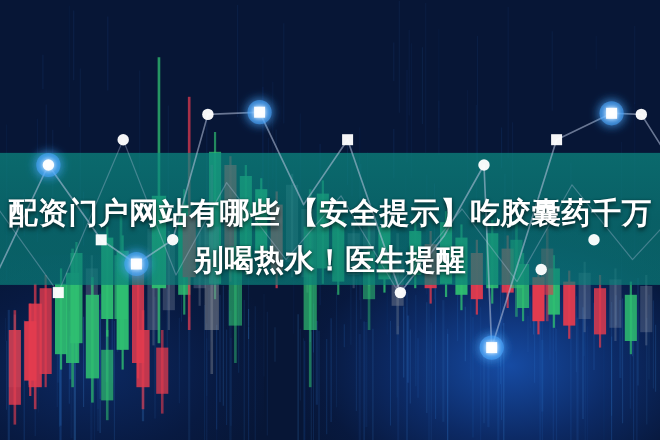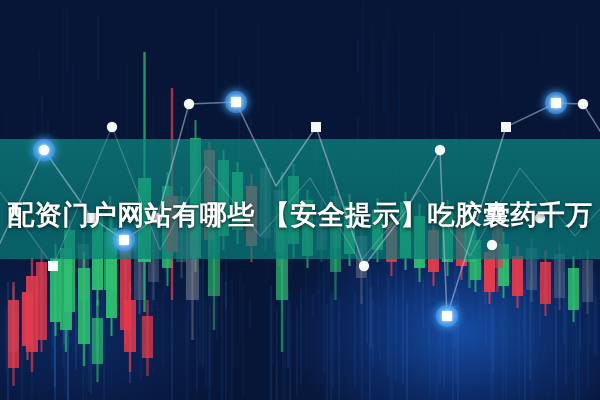--- a/index.html
+++ b/index.html
@@ -461,15 +461,16 @@
         <circle cx="492" cy="245" r="5.2" fill="#ffffff" fill-opacity="0.96" filter=""></circle>
         <circle cx="540" cy="218" r="5.2" fill="#ffffff" fill-opacity="0.96" filter=""></circle>
         <circle cx="447" cy="316" r="11" fill="#4aa8ff" fill-opacity="0.55" filter="url(#nodeGlow)"></circle>
         <rect x="442" y="311" width="10" height="10" fill="#ffffff" fill-opacity="0.96" filter="url(#softGlow)"></rect>
         <rect x="48" y="261" width="10" height="10" fill="#ffffff" fill-opacity="0.96" filter=""></rect>
       </g>
     </svg>
 
   <div id="headline" style="top: 139px; height: 152px;">
     <span class="ln">配资门户网站有哪些 【安全提示】吃胶囊药千万</span>
+    <span class="ln">别喝热水！医生提醒</span>
   </div>
 
 </div>
 
 </body></html>

